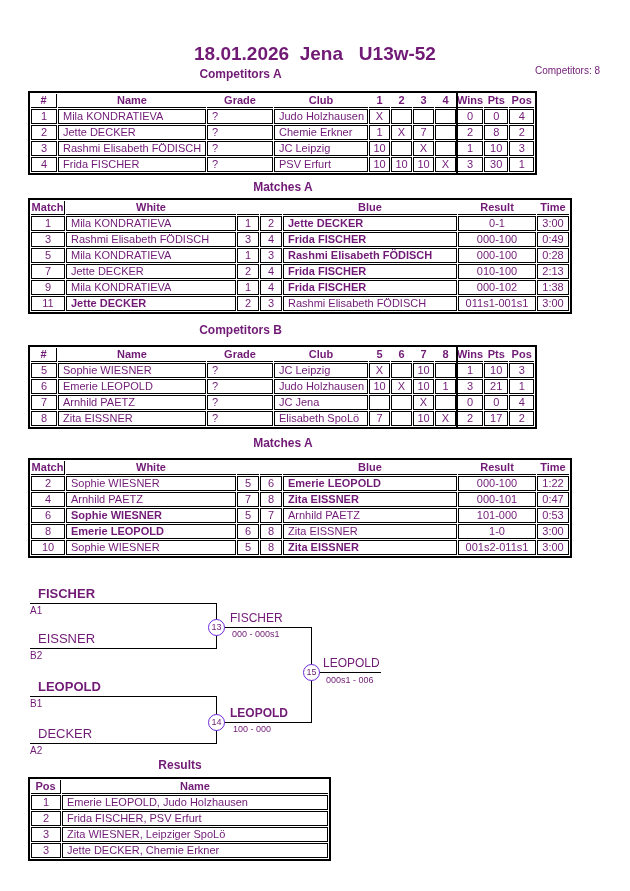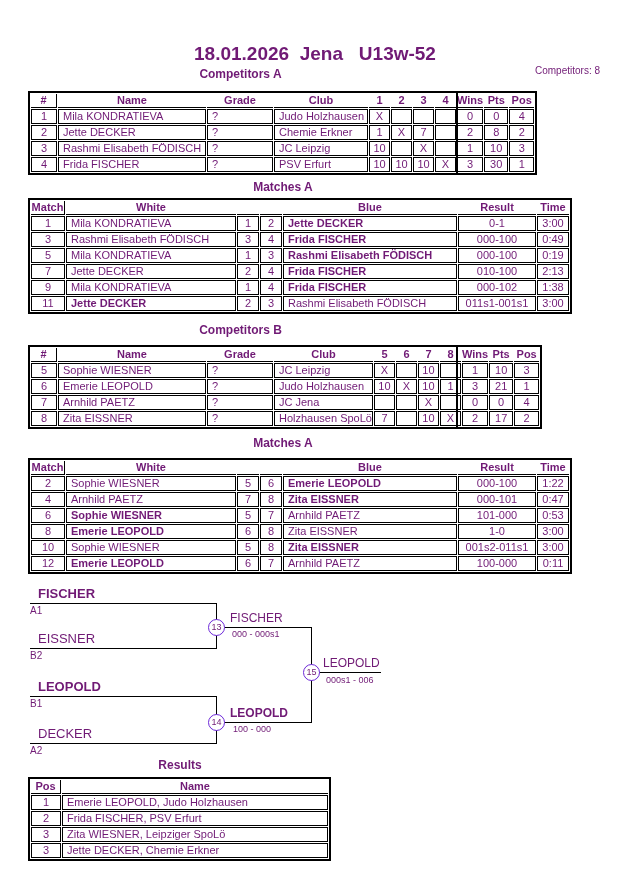--- a/index.html
+++ b/index.html
@@ -174,21 +174,21 @@
         <td class="tc">000-100</td>
         <td class="tc">0:49</td>
       </tr>
       <tr>
         <td class="tc">5</td>
         <td class="tl">Mila KONDRATIEVA</td>
         <td class="tc">1</td>
         <td class="tc">3</td>
         <td class="tl b">Rashmi Elisabeth FÖDISCH</td>
         <td class="tc">000-100</td>
-        <td class="tc">0:19</td>
+        <td class="tc">0:28</td>
       </tr>
       <tr>
         <td class="tc">7</td>
         <td class="tl">Jette DECKER</td>
         <td class="tc">2</td>
         <td class="tc">4</td>
         <td class="tl b">Frida FISCHER</td>
         <td class="tc">010-100</td>
         <td class="tc">2:13</td>
       </tr>
@@ -282,21 +282,21 @@
         <td class="tc">X</td>
         <td class="tc"></td>
         <td class="tc">0</td>
         <td class="tc">0</td>
         <td class="tc">4</td>
       </tr>
       <tr>
         <td class="tc">8</td>
         <td class="tl">Zita EISSNER</td>
         <td class="tl">?</td>
-        <td class="tl">Holzhausen SpoLö</td>
+        <td class="tl">Elisabeth SpoLö</td>
         <td class="tc">7</td>
         <td class="tc"></td>
         <td class="tc">10</td>
         <td class="tc">X</td>
         <td class="tc">2</td>
         <td class="tc">17</td>
         <td class="tc">2</td>
       </tr>
     </tbody>
       </table>
@@ -363,29 +363,20 @@
       </tr>
       <tr>
         <td class="tc">10</td>
         <td class="tl">Sophie WIESNER</td>
         <td class="tc">5</td>
         <td class="tc">8</td>
         <td class="tl b">Zita EISSNER</td>
         <td class="tc">001s2-011s1</td>
         <td class="tc">3:00</td>
       </tr>
-      <tr>
-        <td class="tc">12</td>
-        <td class="tl b">Emerie LEOPOLD</td>
-        <td class="tc">6</td>
-        <td class="tc">7</td>
-        <td class="tl">Arnhild PAETZ</td>
-        <td class="tc">100-000</td>
-        <td class="tc">0:11</td>
-      </tr>
     </tbody>
       </table>
   </div>
 
   <div>
     <div class="ln lh" style="left:30px;top:603px;width:186px;"></div>
     <div class="ln lh" style="left:30px;top:648px;width:186px;"></div>
     <div class="ln lv" style="left:216px;top:603px;height:46px;"></div>
     <div class="ln lh" style="left:216px;top:627px;width:95px;"></div>
     <div class="ln lh" style="left:30px;top:696px;width:186px;"></div>

